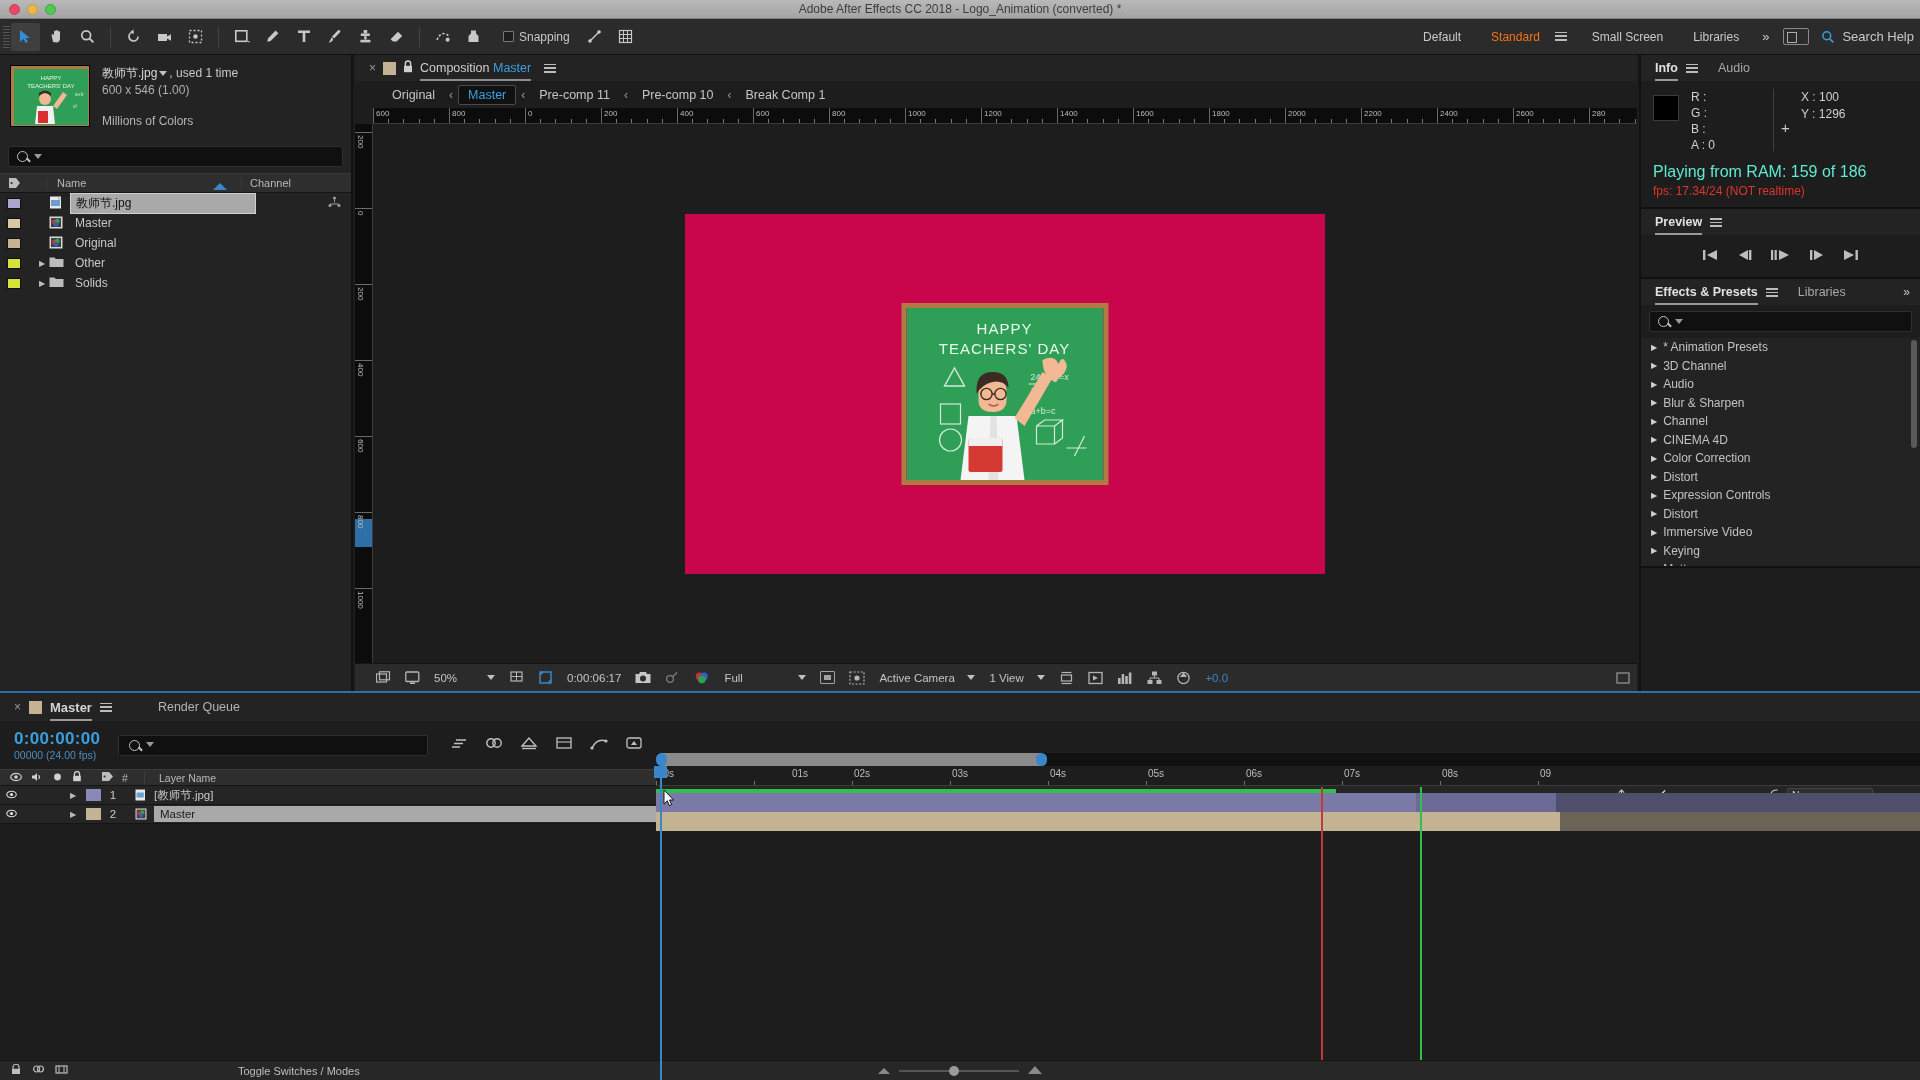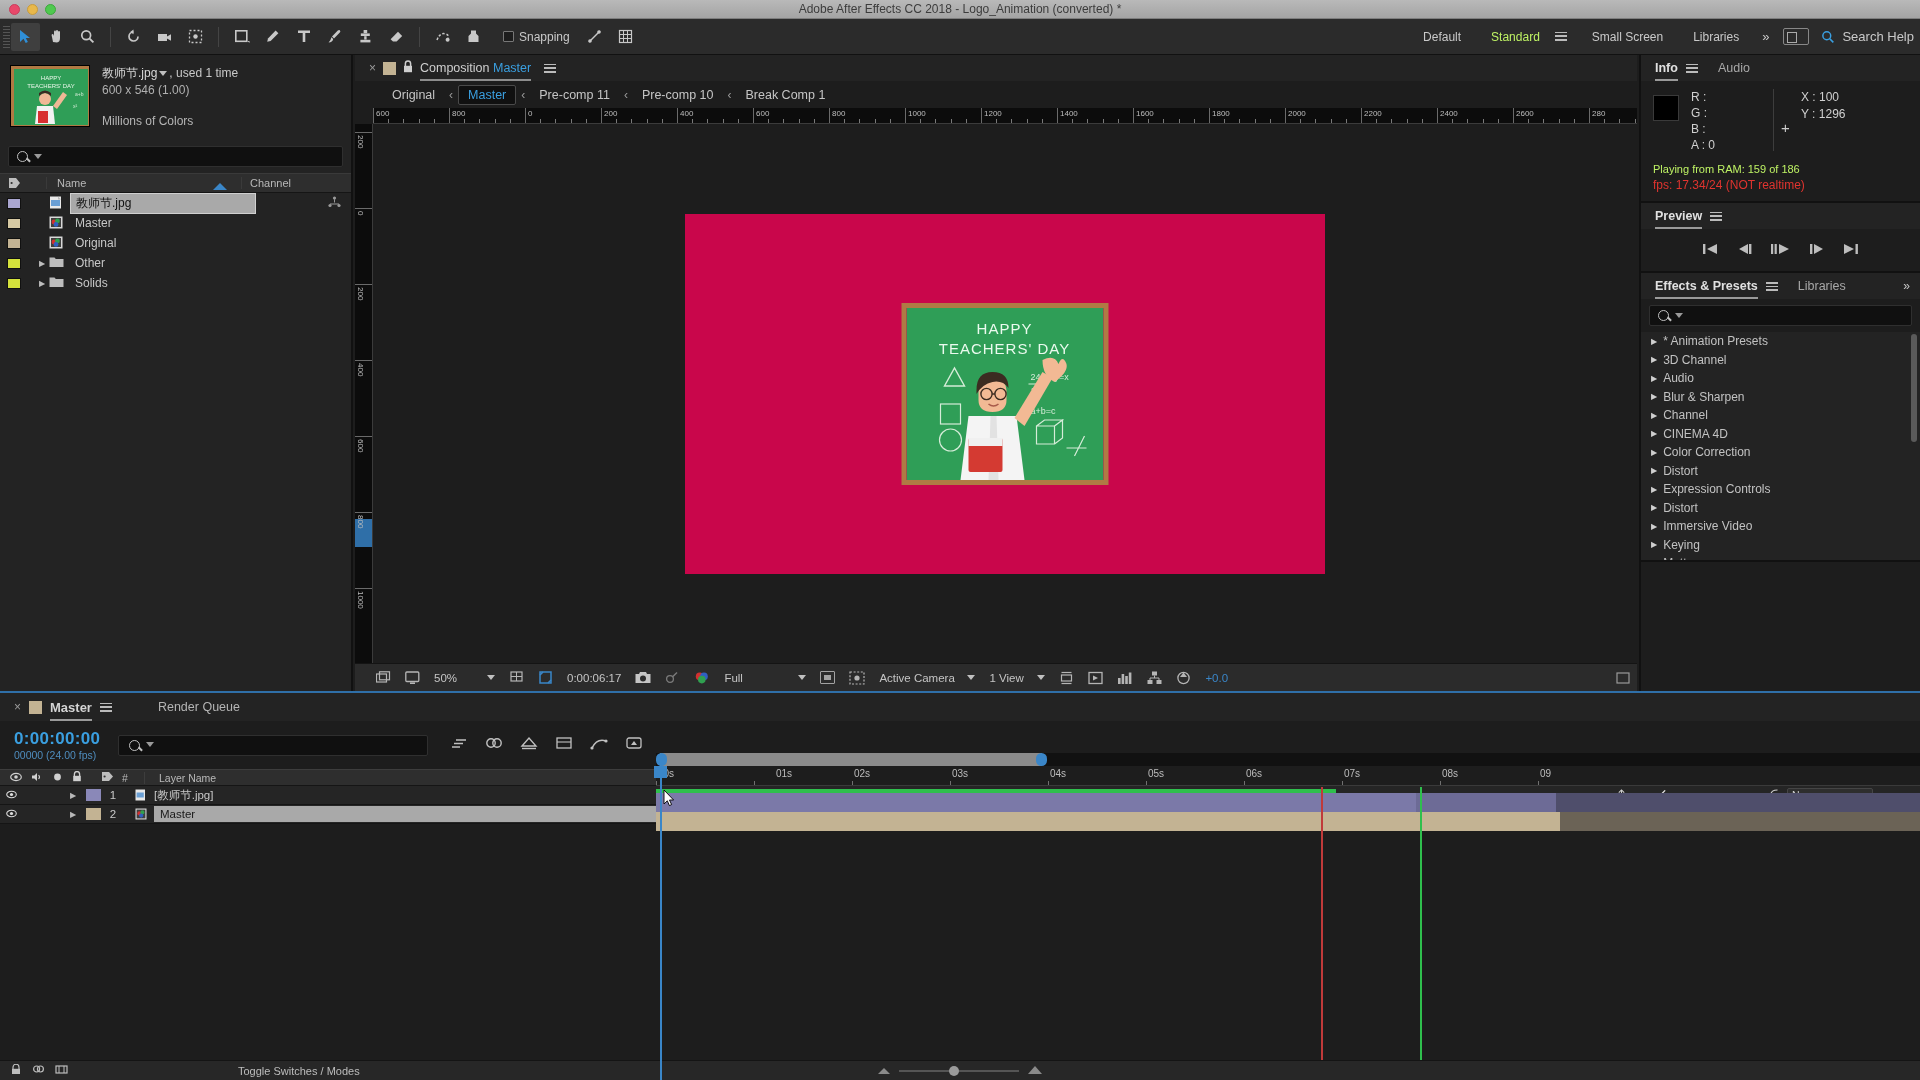--- a/index.html
+++ b/index.html
@@ -41,21 +41,21 @@
     width:29px; height:28px; display:flex; align-items:center; justify-content:center;
     color:#c8c8c8; font-size:15px; position:relative; margin:0 1px;
   }
   .tool.active { background:#3f3f3f; border-radius:2px; }
   .tool svg { display:block; }
   .tool-sep { width:1px; height:20px; background:#444; margin:0 7px; }
   .tbl-snap { display:flex; align-items:center; gap:5px; color:#c8c8c8; font-size:12px; margin-left:14px;}
   .chk { width:11px; height:11px; border:1px solid #777; background:#1d1d1d; border-radius:1px;}
   .tb-right { margin-left:auto; display:flex; align-items:center; gap:0px; padding-right:6px;}
   .ws-item { font-size:12px; color:#c9c9c9; padding:0 15px; line-height:36px;}
-  .ws-item.sel { color:#bef264; }
+  .ws-item.sel { color:#f97316; }
   .ws-menu-ico { color:#c9c9c9; font-size:12px; padding-right:10px;}
   .chev { color:#c9c9c9; font-size:13px; padding:0 8px; }
   .ws-box { width:26px;height:17px;border:1px solid #888; border-radius:2px; margin:0 6px; position:relative;}
   .ws-box:after{content:"";position:absolute;left:3px;top:3px;width:8px;height:9px;border:1px solid #aaa;}
   .srch-help { display:flex; align-items:center; gap:7px; color:#c9c9c9; font-size:13px; padding-left:6px;}
 
   
   .panel { position:absolute; background:#1d1d1d; }
   .proj { top:55px; left:0; width:353px; height:636px; border-right:2px solid #111; background:#232323;}
   .panel-tabbar { height:26px; display:flex; align-items:center; background:#232323; padding-left:10px; gap:8px;}
@@ -136,21 +136,21 @@
   .rtabs{ height:26px; display:flex; align-items:center; gap:20px; padding-left:14px; background:#232323;}
   .rtab{ font-size:12.5px; color:#a8a8a8; position:relative;}
   .rtab.act{ color:#e0e0e0; font-weight:bold;}
   .rtab.act:after{content:"";position:absolute;left:0;right:0;bottom:-6px;height:2px;background:#9a9a9a;}
   .info-body{ padding:8px 10px 4px 12px; display:flex; gap:0; position:relative;}
   .swatch{ width:26px;height:26px;background:#000; border:1px solid #3a3a3a; margin-top:6px;}
   .rgb{ margin-left:12px; font-size:12px; color:#d0d0d0; line-height:16px;}
   .info-div{ position:absolute; left:132px; top:8px; bottom:6px; width:1px; background:#3d3d3d;}
   .xy{ position:absolute; left:160px; top:8px; font-size:12px; color:#d0d0d0; line-height:17px;}
   .plus{ position:absolute; left:140px; top:38px; color:#ccc; font-size:15px;}
-  .ram{ padding:6px 20px 2px 12px; font-size:11px; color:#bef264;}
+  .ram{ padding:6px 20px 2px 12px; font-size:16px; color:#5eead4;}
   .fps{ padding:1px 10px 9px 12px; font-size:12px; color:#e0342f;}
   .prev-btns{ height:42px; display:flex; align-items:center; justify-content:center; gap:16px; color:#bdbdbd; font-size:14px;}
   .ep-search{ margin:6px 8px; height:21px; background:#101010; border:1px solid #2f2f2f; border-radius:2px;
      display:flex; align-items:center; padding-left:8px; gap:4px;}
   .ep-list{ position:relative; height:228px; overflow:hidden; background:#232323;}
   .ep-item{ height:18.5px; display:flex; align-items:center; font-size:12px; color:#c2c2c2; padding-left:10px; gap:6px;}
   .ep-item .tri{ color:#cfcfcf; font-size:8px;}
   .ep-scroll{ position:absolute; right:3px; top:2px; width:6px; height:108px; background:#5a5a5a; border-radius:3px;}
   .dbl-chev{ margin-left:auto; padding-right:10px; color:#c9c9c9; font-size:12px;}
 
@@ -1159,21 +1159,21 @@
 
     <div class="tl-graph">
       <div class="wa-bar">
         <div class="wa-fill" style="left:4px;width:382px;"></div>
         <div class="wa-handle" style="left:0px;"></div>
         <div class="wa-handle" style="left:380px;"></div>
       </div>
       <div class="tl-ruler" id="tlRuler">
           <div class="tl-tick" style="left: 2px;">00s</div>
           <div class="tl-tickline" style="left: 0px;"></div>
-          <div class="tl-tick" style="left: 84px; padding-left: 36px;">01s</div>
+          <div class="tl-tick" style="left: 100px; padding-left: 36px;">01s</div>
           <div class="tl-tickline" style="left: 98px;"></div>
           <div class="tl-tick" style="left: 198px;">02s</div>
           <div class="tl-tickline" style="left: 196px;"></div>
           <div class="tl-tick" style="left: 296px;">03s</div>
           <div class="tl-tickline" style="left: 294px;"></div>
           <div class="tl-tick" style="left: 394px;">04s</div>
           <div class="tl-tickline" style="left: 392px;"></div>
           <div class="tl-tick" style="left: 492px;">05s</div>
           <div class="tl-tickline" style="left: 490px;"></div>
           <div class="tl-tick" style="left: 590px;">06s</div>

